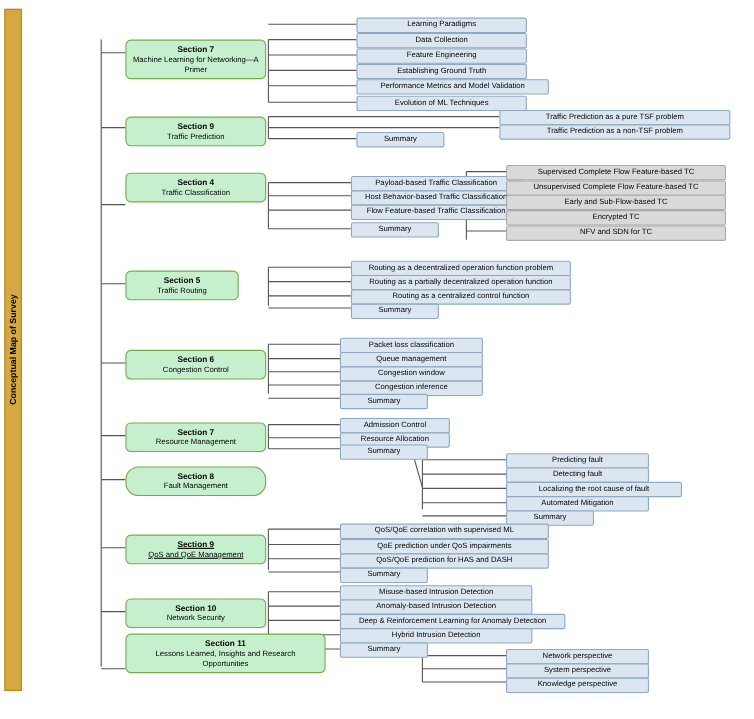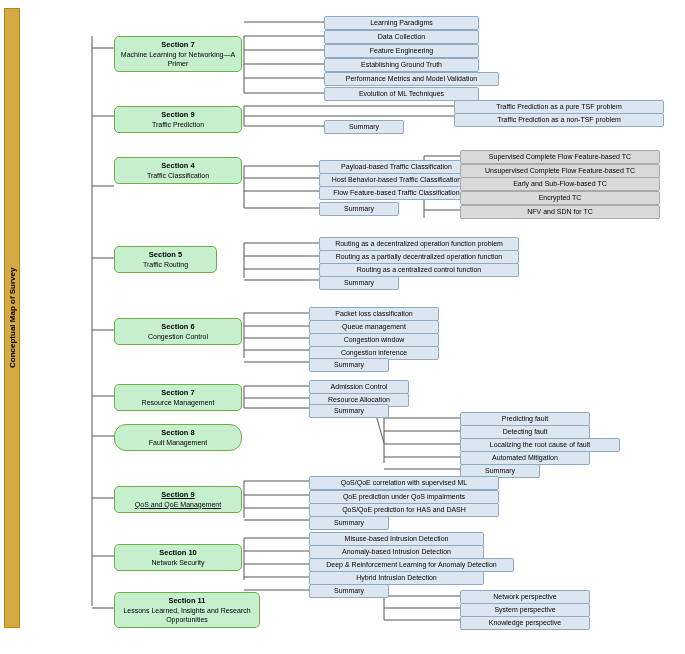--- a/index.html
+++ b/index.html
@@ -295,21 +295,21 @@
         <div style="font-weight:normal;font-size:7px;">Network Security</div>
       </div>
     </div>
 
     <div class="node node-blue" style="left:285px; top:524px; width:175px;">Misuse-based Intrusion Detection</div>
     <div class="node node-blue" style="left:285px; top:537px; width:175px;">Anomaly-based Intrusion Detection</div>
     <div class="node node-blue" style="left:285px; top:550px; width:205px;">Deep &amp; Reinforcement Learning for Anomaly Detection</div>
     <div class="node node-blue" style="left:285px; top:563px; width:175px;">Hybrid Intrusion Detection</div>
     <div class="node node-blue" style="left:285px; top:576px; width:80px;">Summary</div>
 
-    <div class="node node-section" style="left:90px; top:568px; width:146px;margin-top:16px;">
+    <div class="node node-section" style="left:90px; top:568px; width:182px;">
       <div>
         <div>Section 11</div>
         <div style="font-weight:normal;font-size:7px;">Lessons Learned, Insights and Research Opportunities</div>
       </div>
     </div>
 
     <div class="node node-blue" style="left:436px; top:582px; width:130px;">Network perspective</div>
     <div class="node node-blue" style="left:436px; top:595px; width:130px;">System perspective</div>
     <div class="node node-blue" style="left:436px; top:608px; width:130px;">Knowledge perspective</div>
 

